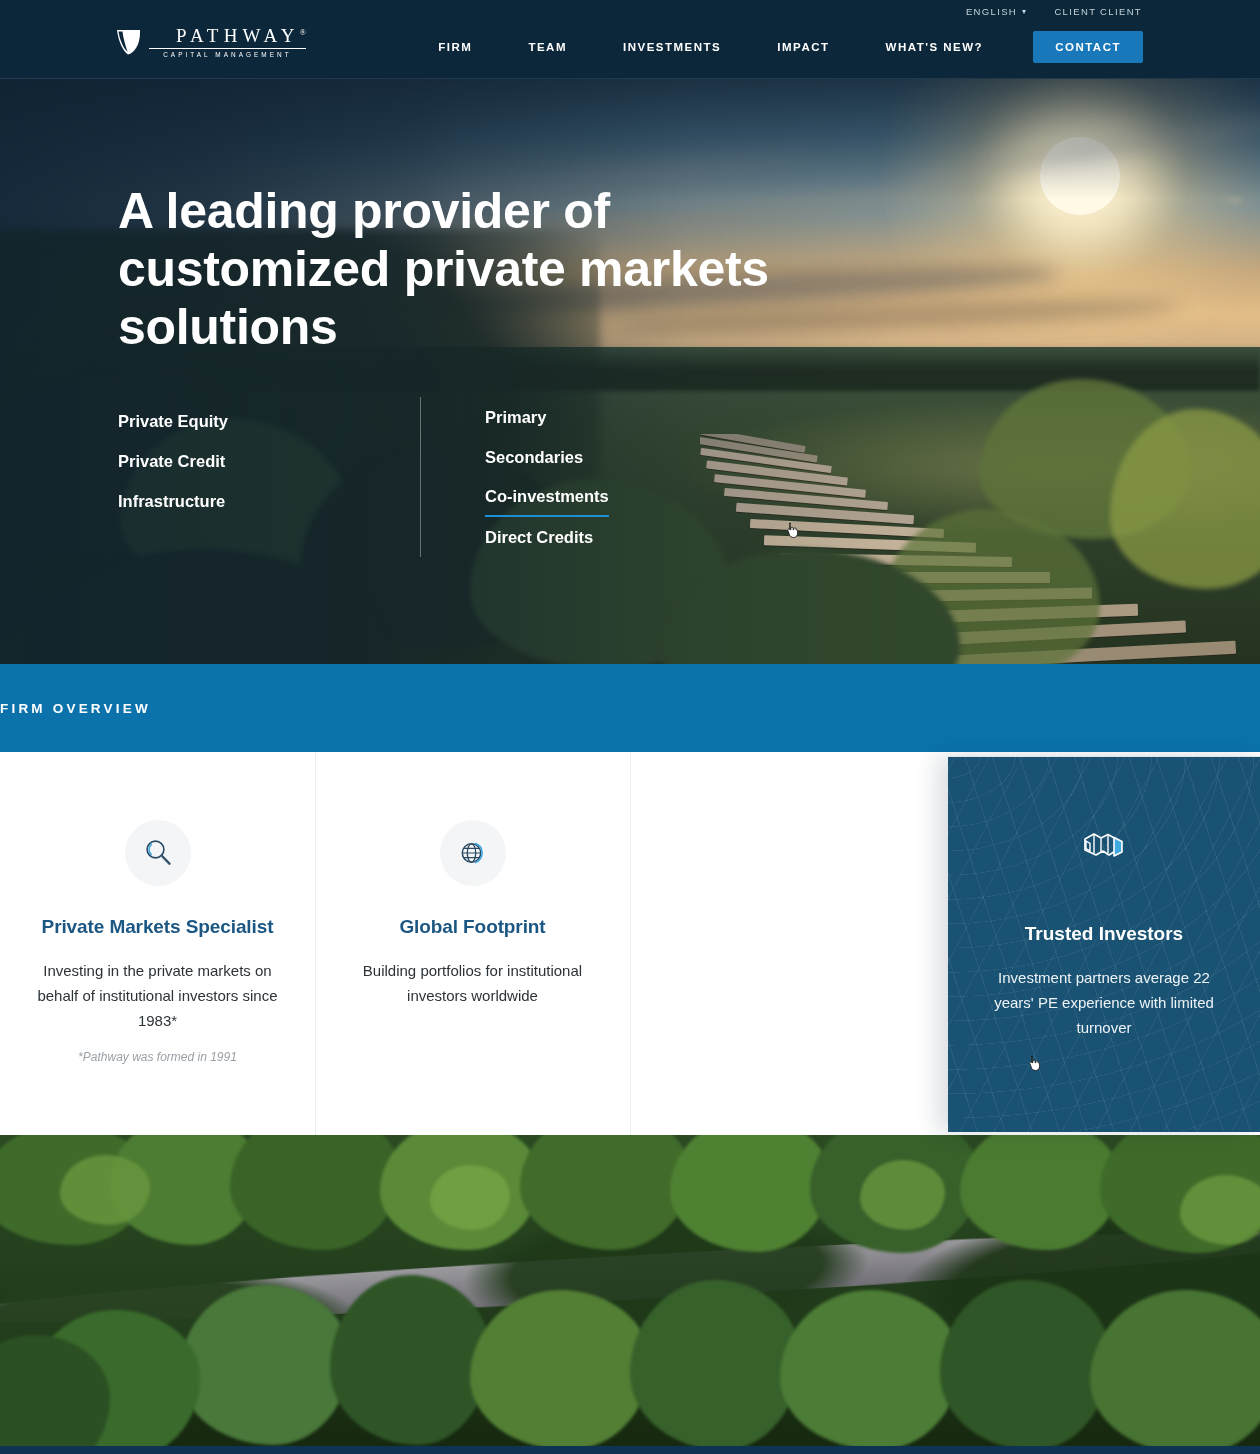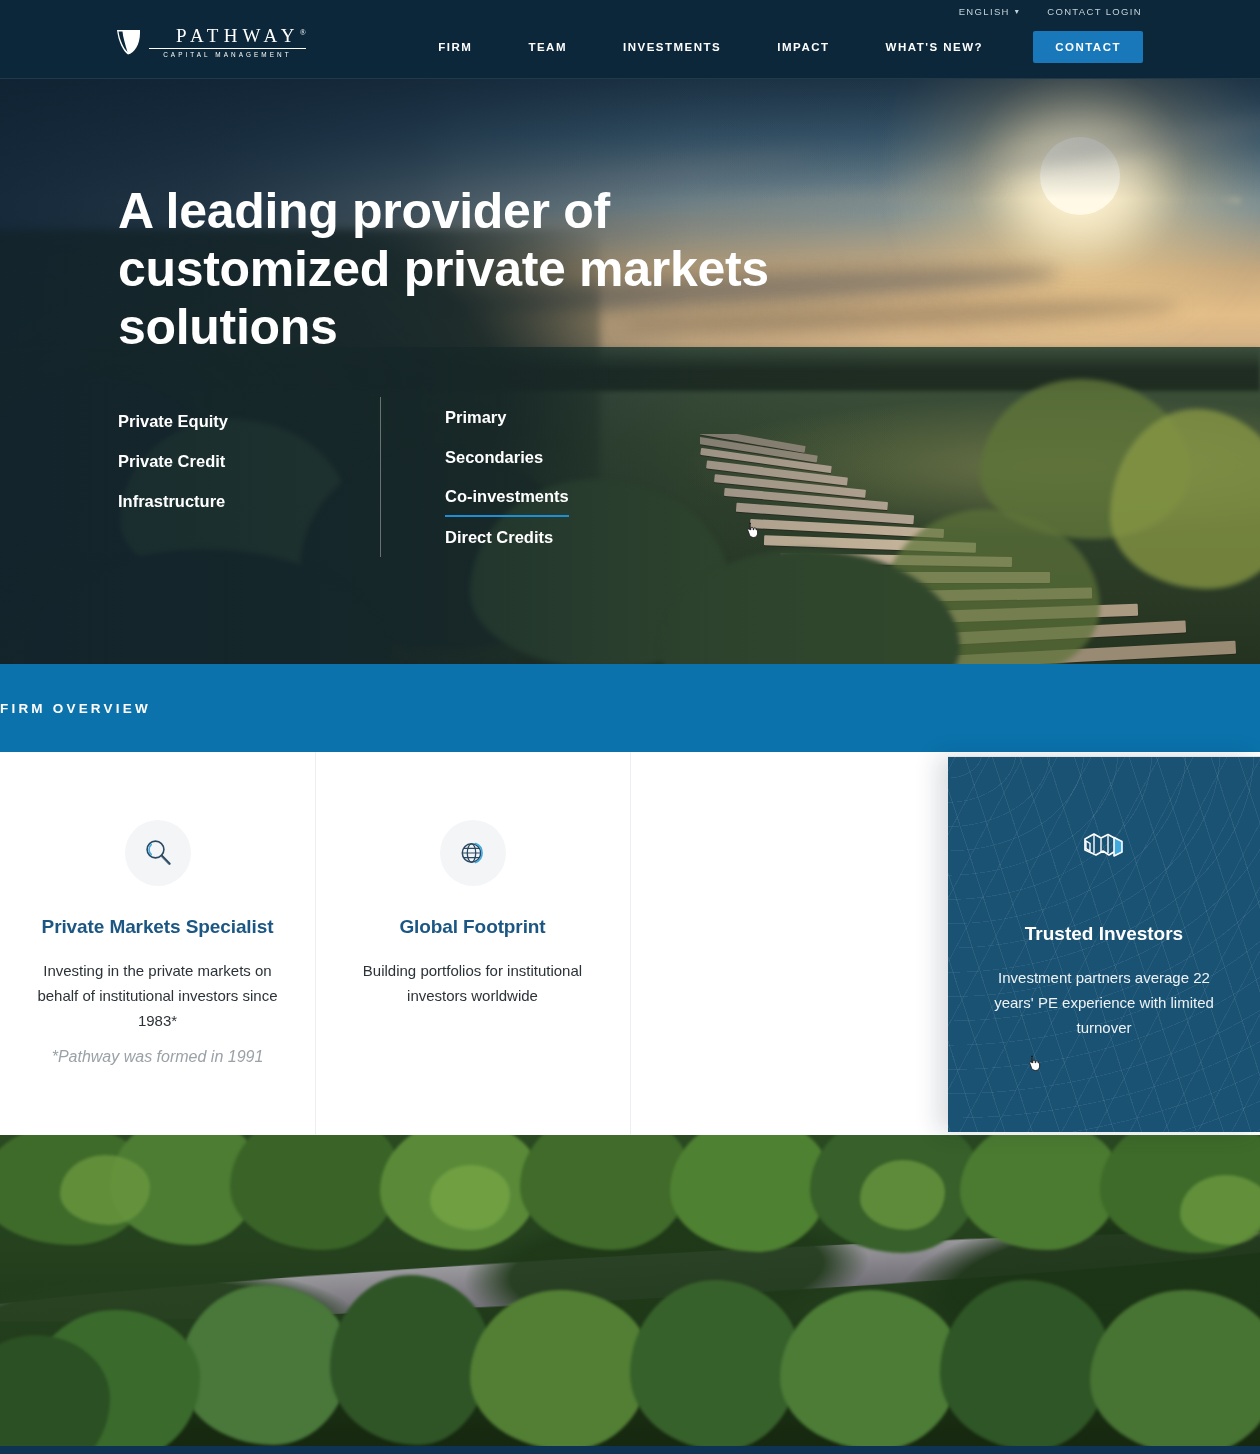--- a/index.html
+++ b/index.html
@@ -142,21 +142,21 @@
     position:absolute; left:0; top:0; width:1260px; height:120px;
     background:linear-gradient(to bottom, rgba(9,29,46,.60), rgba(9,29,46,0));
   }
 
   .hero-content{ position:absolute; left:118px; top:103px; width:760px; z-index:5; }
   h1.hero-title{
     font-size:50px; line-height:58px; font-weight:700; color:#ffffff;
     letter-spacing:-.3px; max-width:700px;
   }
   .hero-lists{
-    position:absolute; left:118px; top:318px; display:flex; z-index:5;
+    position:absolute; left:118px; top:318px; display:flex; z-index:5;gap:40px;
   }
   .col{ position:relative; }
   .col-a{ width:262px; padding-top:4px; }
   .col-b{ padding-left:64px; border-left:1px solid rgba(255,255,255,.35); min-height:156px; }
   .hero-lists a{
     display:block; color:#ffffff; text-decoration:none;
     font-size:16.5px; font-weight:700; line-height:40px; width:max-content;
   }
   .hero-lists a.active{
     border-bottom:2px solid #1e8fd4; line-height:38px;
@@ -191,21 +191,21 @@
     display:flex; align-items:center; justify-content:center;
   }
   .card h3{
     font-size:19px; font-weight:700; color:#1c5784; margin-top:30px;
     letter-spacing:-.1px;
   }
   .card p{
     font-size:15px; line-height:25px; color:#2c3338; margin-top:20px; width:252px;
   }
   .card .note{
-    font-size:16px; font-style:italic; color:#9aa1a7; margin-top:16px; width:252px;
+    font-size:12px; font-style:italic; color:#9aa1a7; margin-top:16px; width:252px;
     line-height:16px;
   }
 
   .card-hover{
     position:absolute; left:948px; top:756px; width:312px; height:376px;
     background:#1a5274; overflow:hidden; z-index:20;
     box-shadow:-10px 0 22px rgba(20,40,60,.16);
     border-top:1px solid #dfe3e6;
   }
   .card-hover .mesh{
@@ -273,21 +273,21 @@
       <div class="logo-rule"></div>
       <div class="logo-sub">CAPITAL MANAGEMENT</div>
     </div>
   </div>
 
   <div class="utility">
     <a href="#">
       <span>ENGLISH</span>
       <span class="caret">▾</span>
     </a>
-    <a href="#">CONTACT LOGIN</a>
+    <a href="#">CLIENT CLIENT</a>
   </div>
 
   <nav class="mainnav">
     <a href="#">FIRM</a>
     <a href="#">TEAM</a>
     <a href="#">INVESTMENTS</a>
     <a href="#">IMPACT</a>
     <a href="#">WHAT'S NEW?</a>
     <a href="#" class="contact">CONTACT</a>
   </nav>

